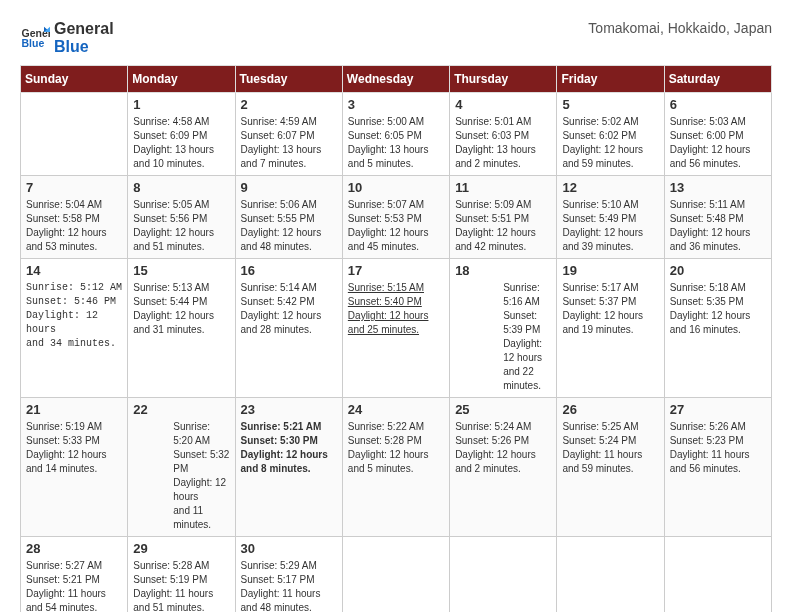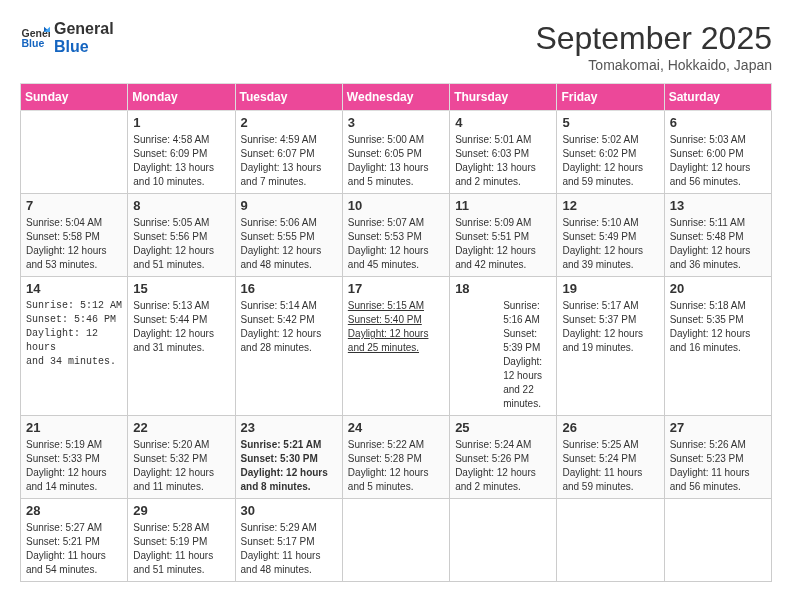--- a/index.html
+++ b/index.html
@@ -36,21 +36,21 @@
     .subtitle {
       font-size: 14px;
       color: #555;
     }
     table {
       width: 100%;
       border-collapse: collapse;
       font-size: 11px;
     }
     thead tr th {
-      background-color: #ec4899;
+      background-color: #7f1d1d;
       color: #fff;
       padding: 6px 4px;
       text-align: left;
       font-size: 12px;
       font-weight: bold;
       border: 1px solid #ddd;
     }
     tbody tr td {
       border: 1px solid #ccc;
       vertical-align: top;
@@ -86,21 +86,20 @@
       <text x="2" y="32" font-size="14" font-weight="bold" fill="#1565c0">Blue</text>
       <polygon points="32,5 40,12 32,12" fill="#1565c0"></polygon>
       <polygon points="32,12 40,12 40,5" fill="#42a5f5"></polygon>
     </svg>
     <div style="display:flex;flex-direction:column;line-height:1.1;">
       <span style="font-size:16px;font-weight:bold;color:#333;">General</span>
       <span style="font-size:16px;font-weight:bold;color:#1565c0;">Blue</span>
     </div>
   </div>
   <div class="title-block">
-    <div class="month-title">September 2025</div>
     <div class="subtitle">Tomakomai, Hokkaido, Japan</div>
   </div>
 </div>
 
 <table>
   <thead>
     <tr>
     <th>Sunday</th>
         <th>Monday</th>
         <th>Tuesday</th>
@@ -261,21 +260,21 @@
       <tr>
         <td>
           <div class="day-num">21</div>
           <div class="day-info" style="white-space: pre-line;">Sunrise: 5:19 AM
 Sunset: 5:33 PM
 Daylight: 12 hours
 and 14 minutes.</div>
         </td>
         <td>
           <div class="day-num">22</div>
-          <div class="day-info" style="white-space: pre-line;">Sunrise: 5:20 AM
+          <div class="day-info" style="white-space: pre-line; margin-left: 40px;">Sunrise: 5:20 AM
 Sunset: 5:32 PM
 Daylight: 12 hours
 and 11 minutes.</div>
         </td>
         <td>
           <div class="day-num">23</div>
           <div class="day-info" style="white-space: pre-line; font-weight: bold;">Sunrise: 5:21 AM
 Sunset: 5:30 PM
 Daylight: 12 hours
 and 8 minutes.</div>

